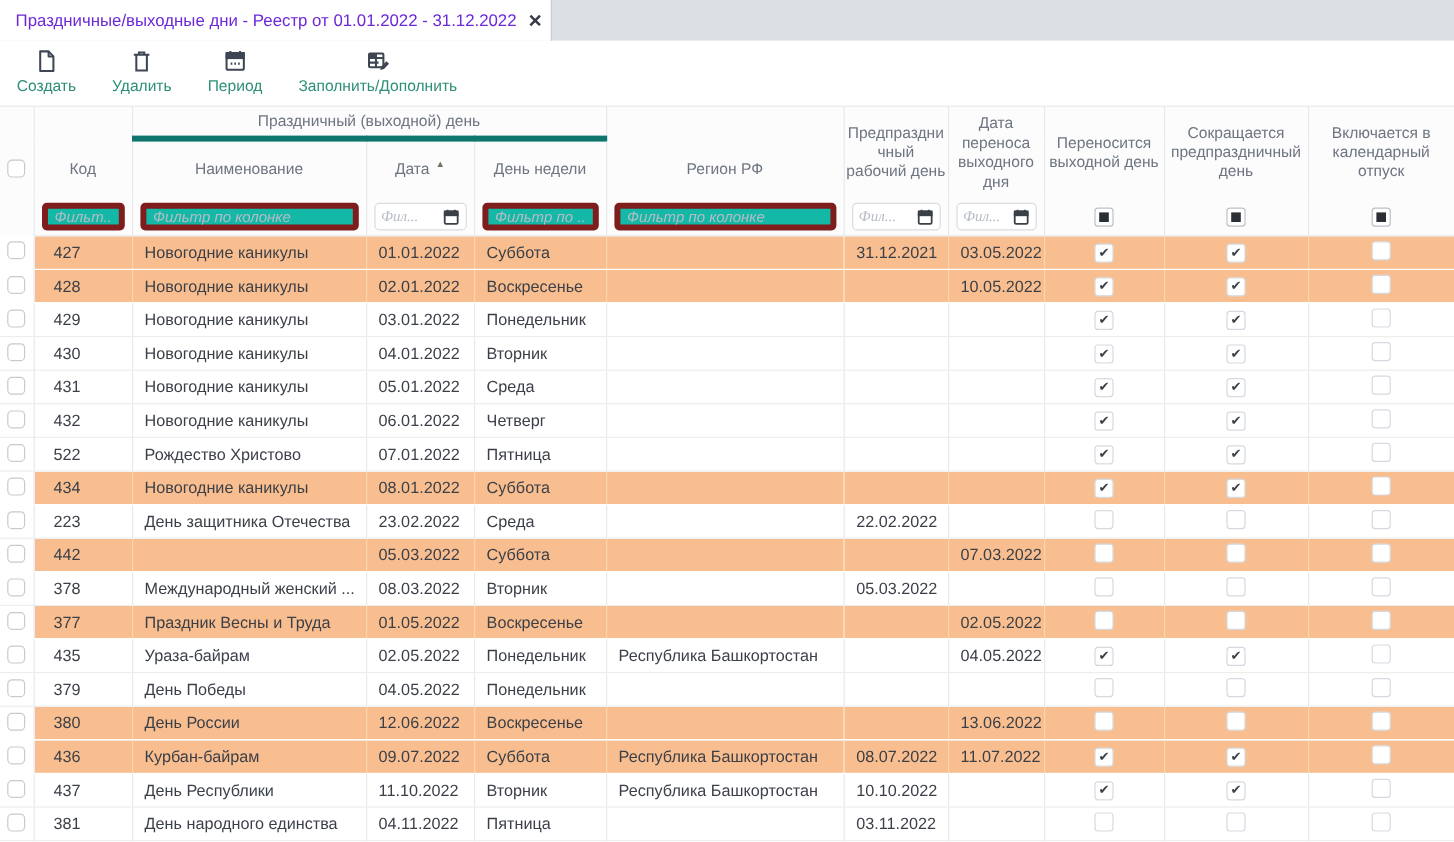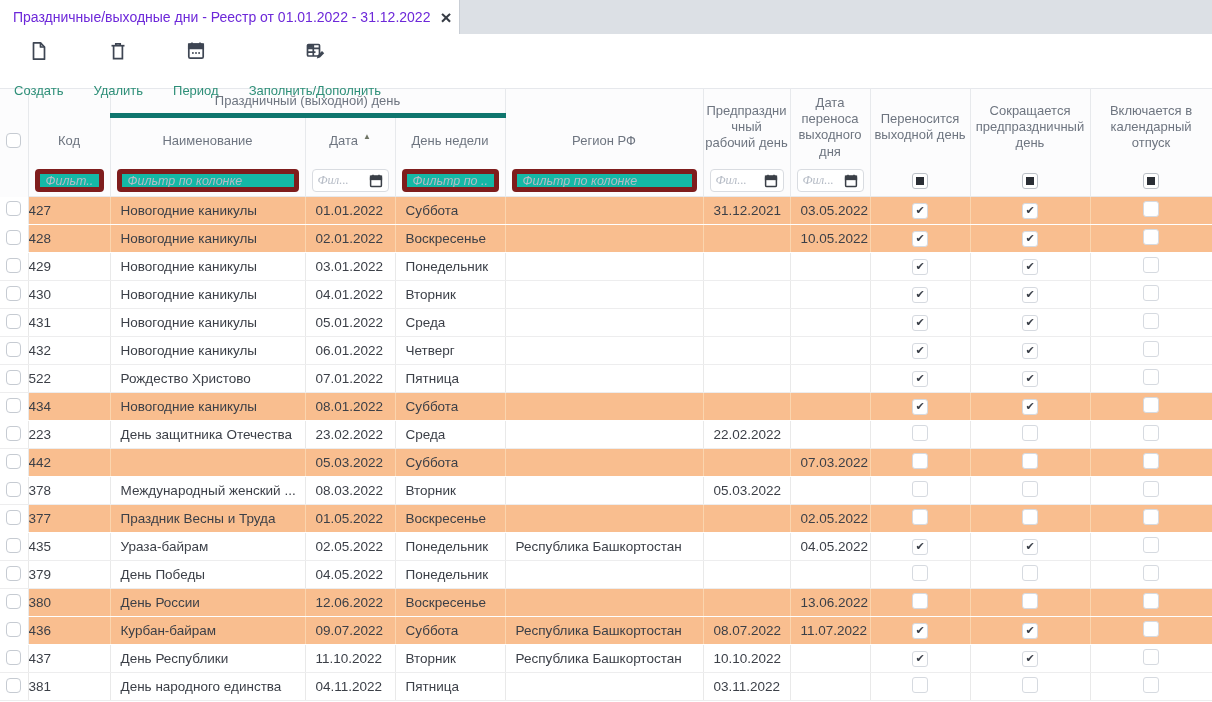--- a/index.html
+++ b/index.html
@@ -12,21 +12,21 @@
     border-right:1px solid #c9ced5; max-width:460px; }
   .tab-title { font-size:14px; color:#6d28d9; white-space:nowrap; }
   .tab-close { font-size:19px; font-weight:bold; color:#373c45; margin-left:10px;
     line-height:1; cursor:pointer; }
 
   
   .toolbar { height:54px; background:#fff; display:flex; align-items:flex-start;
     padding:6px 0 0 14px; gap:30px; }
   .tbtn { display:flex; flex-direction:column; align-items:center; gap:2px; cursor:pointer; }
   .tbtn svg { display:block; }
-  .tbtn-label { font-size:13px; color:#2e8f78; white-space:nowrap;margin-top:19px; }
+  .tbtn-label { font-size:13px; color:#2e8f78; white-space:nowrap; }
 
   
   table { border-collapse:collapse; table-layout:fixed; width:1212px; border-top:1px solid #e6e8ec; }
   th, td { overflow:hidden; }
 
   thead th { background:#fcfcfd; color:#6e7580; font-weight:normal; font-size:13px;
     border-right:1px solid #e7e9ec; vertical-align:middle; line-height:1.25; }
   tr.h-group  { height:27px; }
   tr.h-labels { height:50px; }
   tr.h-filters{ height:31px; }
@@ -50,21 +50,21 @@
   .tri { width:16px; height:16px; border:1px solid #bcc1c8; border-radius:3px; background:#fff;
     display:inline-flex; align-items:center; justify-content:center; cursor:pointer; }
   .tri::after { content:""; width:8px; height:8px; background:#2a2e35; }
 
   tbody tr { height:28px; }
   tbody td { font-size:13.5px; color:#3b3f47; border-right:1px solid #e9e9e9;
     border-bottom:1px solid #ededee; vertical-align:middle; white-space:nowrap;
     text-overflow:ellipsis; }
   tbody td.sel-cell { text-align:center; background:#fff; }
   tbody td.txt { padding-left:10px; }
-  tbody td.code { padding-left:0; }
+  tbody td.code { padding-left:16px; }
   tbody td.cb-cell { text-align:center; }
   tr.hl td { background:#f9be8f; border-bottom-color:#fff; border-right-color:#fbd5ae; }
   tr.hl td.sel-cell { background:#fff; border-right-color:#e9e9e9; }
 
   .row-cb { width:15px; height:15px; border:1px solid #c6cbd2; border-radius:4px;
     background:#fff; display:inline-block; cursor:pointer; }
   .val-cb { width:16px; height:16px; border:1px solid #d6dae0; border-radius:3px;
     background:#fff; display:inline-flex; align-items:center; justify-content:center;
     font-size:11px; color:#3a3f48; cursor:pointer; line-height:1; }
 </style>

